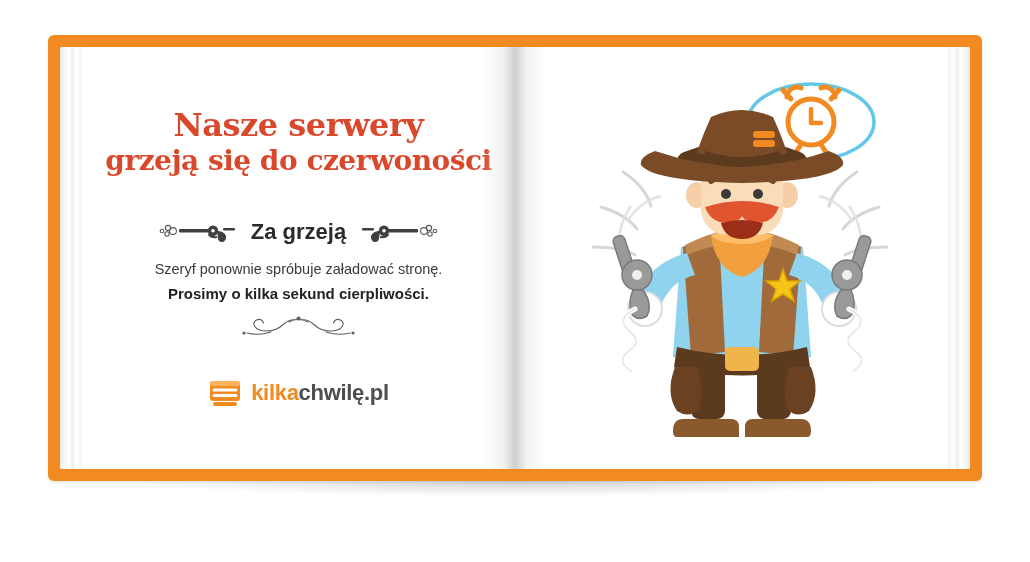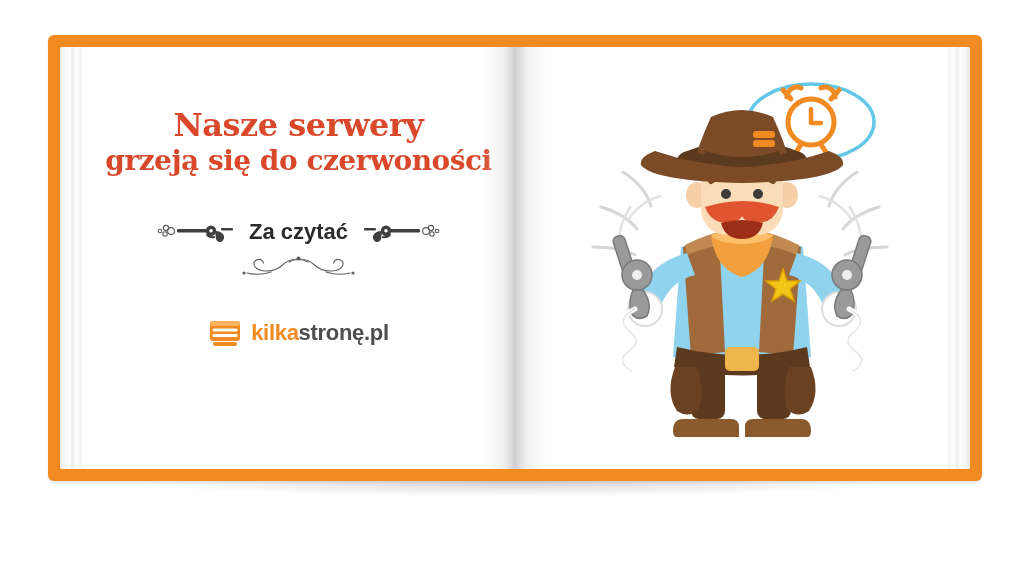--- a/index.html
+++ b/index.html
@@ -222,21 +222,21 @@
                   <rect x="20" y="10" width="30" height="3.4" rx="1.2"></rect>
                   <circle cx="54" cy="11.8" r="5.2"></circle>
                   <path d="M58 12 q7 0 9 5 q0.5 4 -3 6 q-4 0.5 -5 -3 q-0.5 -4 -1 -8 z"></path>
                   <path d="M50 14 q3 4 8 3 l0 2 q-6 1 -9 -3 z"></path>
                 </g>
                 <circle cx="54" cy="11.8" r="1.8" fill="#ffffff"></circle>
                 <rect x="64" y="9" width="12" height="2.6" rx="1" fill="#3f3f3f"></rect>
               </svg>
             </span>
 
-            <span class="subhead">Za czytać</span>
+            <span class="subhead">Za grzeją</span>
 
             <span>
               <svg width="78" height="26" viewBox="0 0 78 26" aria-hidden="true">
                 <g transform="translate(78,0) scale(-1,1)">
                   <g fill="none" stroke="#5a5a5a" stroke-width="1.1">
                     <circle cx="14" cy="12" r="3.4"></circle>
                     <circle cx="9" cy="9" r="2.6"></circle>
                     <circle cx="8" cy="15" r="2.2"></circle>
                     <circle cx="3" cy="12" r="1.8"></circle>
                   </g>
@@ -246,20 +246,24 @@
                     <path d="M58 12 q7 0 9 5 q0.5 4 -3 6 q-4 0.5 -5 -3 q-0.5 -4 -1 -8 z"></path>
                     <path d="M50 14 q3 4 8 3 l0 2 q-6 1 -9 -3 z"></path>
                   </g>
                   <circle cx="54" cy="11.8" r="1.8" fill="#ffffff"></circle>
                   <rect x="64" y="9" width="12" height="2.6" rx="1" fill="#3f3f3f"></rect>
                 </g>
               </svg>
             </span>
           </div>
 
+          <div class="para">
+            <span>Szeryf ponownie spróbuje załadować stronę.</span>
+            <span class="bold">Prosimy o kilka sekund cierpliwości.</span>
+          </div>
 
           <div class="flourish">
             <svg width="175" height="26" viewBox="0 0 175 26" aria-hidden="true">
               <g fill="none" stroke="#5f5f5f" stroke-width="1.1" stroke-linecap="round">
                 <path d="M87.5 4 q-10 0 -16 6 q-6 6 -16 6 q-9 0 -12 -5 q-2 -4 2 -6 q5 -2 7 3"></path>
                 <path d="M87.5 4 q10 0 16 6 q6 6 16 6 q9 0 12 -5 q2 -4 -2 -6 q-5 -2 -7 3"></path>
                 <path d="M60 17 q-12 4 -24 1"></path>
                 <path d="M115 17 q12 4 24 1"></path>
                 <path d="M78 7 q9 -5 19 0"></path>
               </g>
@@ -273,21 +277,21 @@
             <span>
               <svg width="34" height="32" viewBox="0 0 34 32" aria-hidden="true">
                 <rect x="2" y="4" width="30" height="20" rx="3" fill="#f18b21"></rect>
                 <rect x="2" y="4" width="30" height="5" rx="2.5" fill="#ffb25c"></rect>
                 <rect x="4.5" y="11.5" width="25" height="3" rx="1.5" fill="#ffffff"></rect>
                 <rect x="4.5" y="17" width="25" height="3" rx="1.5" fill="#ffffff"></rect>
                 <rect x="5" y="25" width="24" height="4" rx="2" fill="#f18b21"></rect>
               </svg>
             </span>
             <span class="logo-text">
-              <span class="o">kilka</span><span class="d">stronę.pl</span>
+              <span class="o">kilka</span><span class="d">chwilę.pl</span>
             </span>
           </div>
 
         </div>
       </div>
 
       <div class="page page-right">
         <div class="illo-wrap">
           <svg width="455" height="422" viewBox="0 0 455 422" aria-hidden="true">
 

